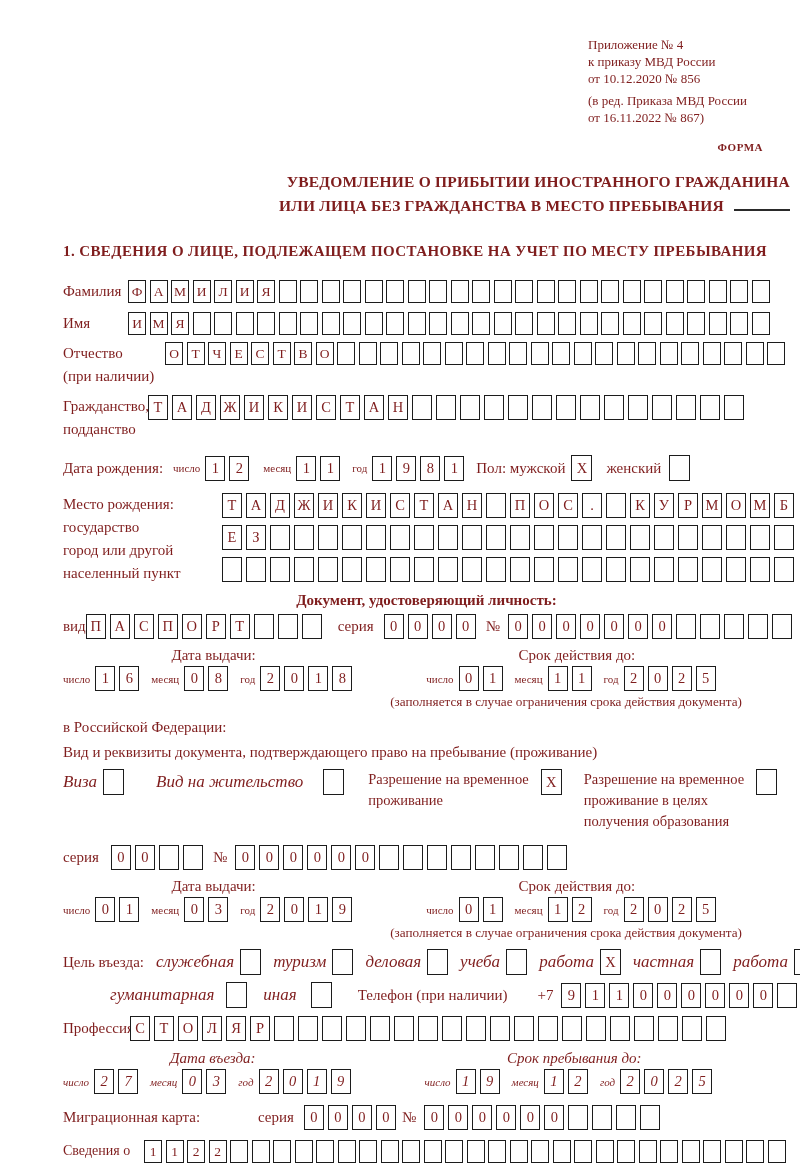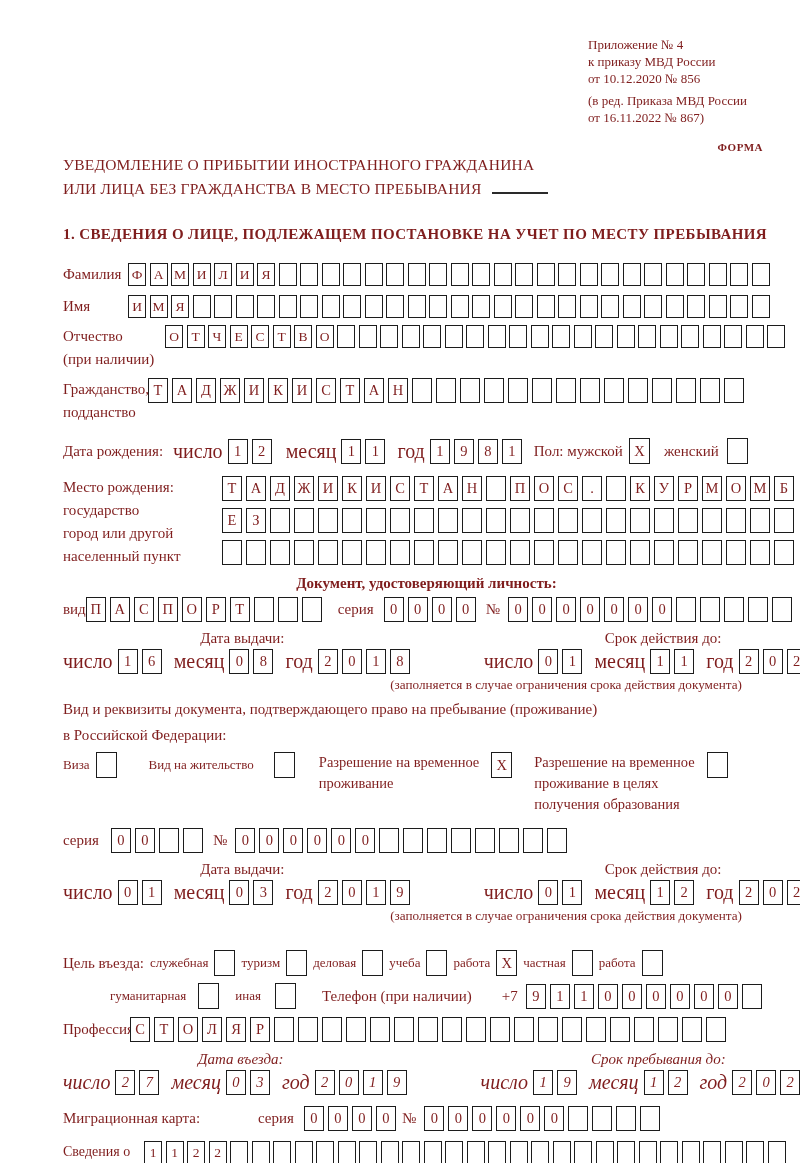--- a/index.html
+++ b/index.html
@@ -8,21 +8,21 @@
     box-sizing:border-box;padding:0 10px 0 63px;overflow:hidden;
     font-family:"Liberation Serif","DejaVu Serif",serif;color:#7f1d1d;
   }
   .lbl{font-size:15px;white-space:nowrap;}
   b,.bold{font-weight:bold;}
 
   
   .appendix{margin:36px 12px 0 auto;width:190px;font-size:13px;line-height:17px;}
   .revision{margin-top:5px;}
   .forma{margin-top:15px;text-align:right;padding-right:27px;font-weight:bold;font-size:11px;letter-spacing:.5px;}
-  .title{text-align:left;font-weight:normal;font-size:15.5px;line-height:24px;letter-spacing:.2px;}
+  .title{margin-top:17px;text-align:right;font-weight:bold;font-size:15.5px;line-height:24px;letter-spacing:.2px;}
   .blank-line{display:inline-block;width:56px;border-bottom:2.2px solid #2a2a2a;height:14px;margin-left:10px;}
   .sec1{margin-top:25px;font-weight:bold;font-size:15px;letter-spacing:.4px;white-space:nowrap;}
 
   
   .boxes{display:inline-flex;flex-wrap:nowrap;}
   .bx{
     box-sizing:border-box;border:1.6px solid #1c1c1c;background:#fff;
     display:inline-flex;align-items:center;justify-content:center;
     font-family:"Liberation Serif","DejaVu Serif",serif;
   }
@@ -32,26 +32,26 @@
 
   .frow{display:flex;align-items:center;}
   .frow-top{display:flex;align-items:flex-start;}
 
   .lblcol{line-height:23px;font-size:15px;flex:none;}
 
   
   .dates{display:flex;gap:62px;align-items:flex-start;}
   .dhead{text-align:center;font-size:15px;margin-bottom:2px;}
   .dgrp{display:inline-flex;align-items:center;}
-  .dlbl{font-size:20px;margin-right:5px;white-space:nowrap;}
+  .dlbl{font-size:11px;margin-right:5px;white-space:nowrap;}
   .dgrp .boxes{margin-right:8px;}
   .note{font-size:13.2px;text-align:right;padding-right:48px;margin-top:3px;}
 
   .pair{display:inline-flex;align-items:center;white-space:nowrap;}
-  .pair .lbl{margin-right:6px;font-size:13px;}
+  .pair .lbl{margin-right:6px;font-size:17px;font-style:italic;}
   .permit-text{font-size:14.5px;line-height:21px;}
   .permits{display:flex;align-items:flex-start;margin-top:8px;}
 </style>
 </head>
 <body>
 
 <div class="page">
 
   <div class="appendix">
     <div>Приложение № 4</div>
@@ -408,22 +408,22 @@
             <span class="bx">2</span>
             <span class="bx">0</span>
             <span class="bx">2</span>
             <span class="bx">5</span>
           </span>
       </span>
     </div>
   </div>
   <div class="note">(заполняется в случае ограничения срока действия документа)</div>
 
+  <div class="lbl" style="margin-top:9px;">в Российской Федерации:</div>
   <div class="lbl" style="margin-top:8px;white-space:normal;">Вид и реквизиты документа, подтверждающего право на пребывание (проживание)</div>
-  <div class="lbl" style="margin-top:9px;">в Российской Федерации:</div>
 
   <div class="permits">
     <span class="pair">
       <span class="lbl">Виза</span>
       <span class="bx chk"></span>
     </span>
     <span class="pair" style="margin-left:32px;">
       <span class="lbl">Вид на жительство</span>
       <span class="bx chk" style="margin-left:14px;"></span>
     </span>
@@ -512,21 +512,21 @@
             <span class="bx">2</span>
             <span class="bx">0</span>
             <span class="bx">2</span>
             <span class="bx">5</span>
           </span>
       </span>
     </div>
   </div>
   <div class="note">(заполняется в случае ограничения срока действия документа)</div>
 
-  <div class="frow" style="margin-top:26px;gap:6px;text-align:center;">
+  <div class="frow" style="margin-top:8px;gap:12px;text-align:center;">
     <span class="lbl" style="font-size:15px;">Цель въезда:</span>
     <span class="pair">
         <span class="lbl">служебная</span>
         <span class="bx chk"></span>
       </span>
     <span class="pair">
         <span class="lbl">туризм</span>
         <span class="bx chk"></span>
       </span>
     <span class="pair">

